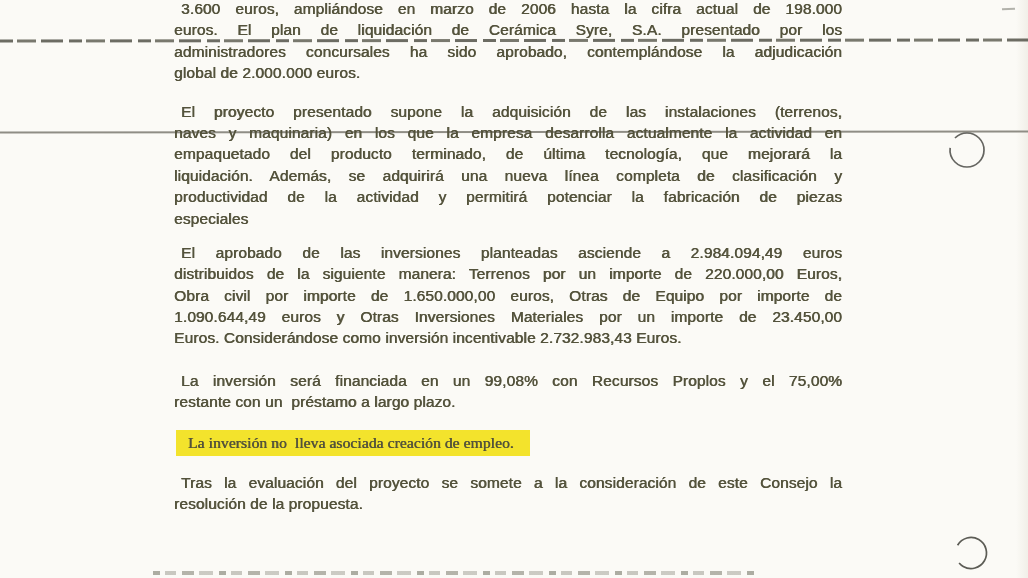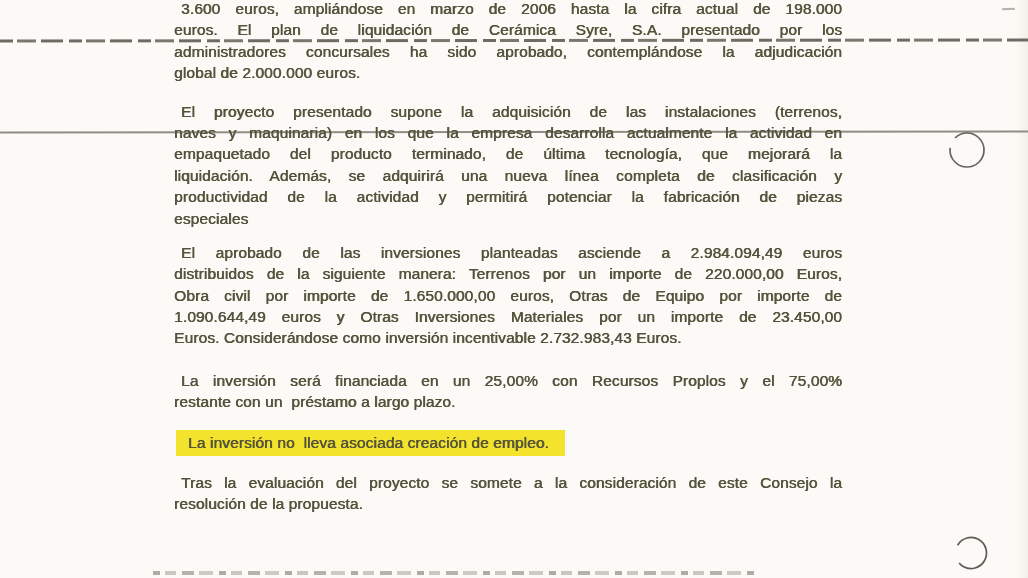--- a/index.html
+++ b/index.html
@@ -68,21 +68,21 @@
     overflow:visible;
   }
   .line.last{text-align-last:left;}
   .para .line:first-child{text-indent:7px;}
   .p0{margin-top:-2px;}
   .p1{margin-top:17px;}
   .p2{margin-top:13px;}
   .p3{margin-top:21px;}
   .hl-para{margin-top:17px;}
   .p5{margin-top:16px;}
-  .hl-para .line{height:auto;line-height:normal;text-align:left;text-align-last:left;text-indent:0;}
+  .hl-para .line{height:auto;line-height:normal;text-align:left;text-align-last:left;text-indent:0;font-family:Liberation Serif, serif;}
   .highlight{
     display:inline-block;
     background:#f3e32c;
     padding:3px 16px 4px 5px;
     margin-left:-5px;
     line-height:19px;
   }
 </style>
 </head>
 <body>
@@ -119,21 +119,21 @@
         <div class="line last">especiales</div>
       </div>
       <div class="para p2">
         <div class="line">El aprobado de las inversiones planteadas asciende a 2.984.094,49 euros</div>
         <div class="line">distribuidos de la siguiente manera: Terrenos por un importe de 220.000,00 Euros,</div>
         <div class="line">Obra civil por importe de 1.650.000,00 euros, Otras de Equipo por importe de</div>
         <div class="line">1.090.644,49 euros y Otras Inversiones Materiales por un importe de 23.450,00</div>
         <div class="line last">Euros. Considerándose como inversión incentivable 2.732.983,43 Euros.</div>
       </div>
       <div class="para p3">
-        <div class="line">La inversión será financiada en un 25,00% con Recursos Proplos y el 75,00%</div>
+        <div class="line">La inversión será financiada en un 99,08% con Recursos Proplos y el 75,00%</div>
         <div class="line last">restante con un  préstamo a largo plazo.</div>
       </div>
       <div class="para p4 hl-para">
         <div class="line last"><span class="highlight">La inversión no  lleva asociada creación de empleo.</span></div>
       </div>
       <div class="para p5">
         <div class="line">Tras la evaluación del proyecto se somete a la consideración de este Consejo la</div>
         <div class="line last">resolución de la propuesta.</div>
       </div>
     </div>

